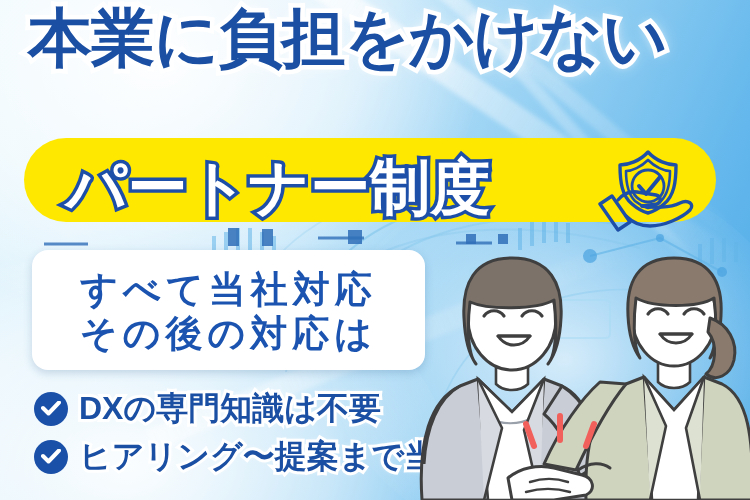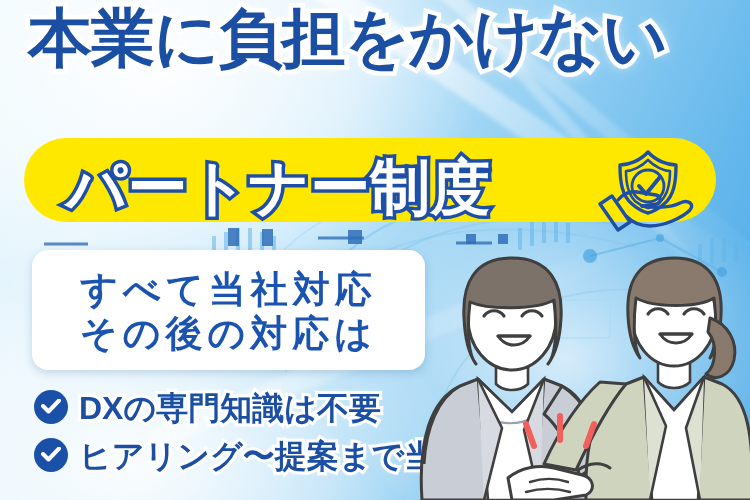--- a/index.html
+++ b/index.html
@@ -60,21 +60,21 @@
     box-shadow:0 3px 8px rgba(40,90,140,.22);
   }
   .statement-line{
     position:absolute;left:0;width:100%;text-align:center;
     font-size:37px;line-height:44px;font-weight:bold;letter-spacing:5px;
     color:#1a54b0;white-space:nowrap;
   }
   .statement-line.l1{top:18px;}
   .statement-line.l2{top:62px;}
   
-  .bullet{position:absolute;display:flex;align-items:flex-start;gap:11px;white-space:nowrap;}
+  .bullet{position:absolute;display:flex;align-items:flex-end;gap:11px;white-space:nowrap;}
   .bullet.b1{left:34px;top:390px;}
   .bullet.b2{left:34px;top:438px;}
   .check{
     width:34px;height:34px;border-radius:50%;background:#1b50a8;
     flex:0 0 34px;position:relative;
   }
   .check svg{position:absolute;left:7px;top:9px;}
   .bullet-label{
     font-size:32px;line-height:36px;font-weight:bold;color:#1a4fa3;letter-spacing:0px;
     -webkit-text-stroke:6px #ffffff;paint-order:stroke fill;

